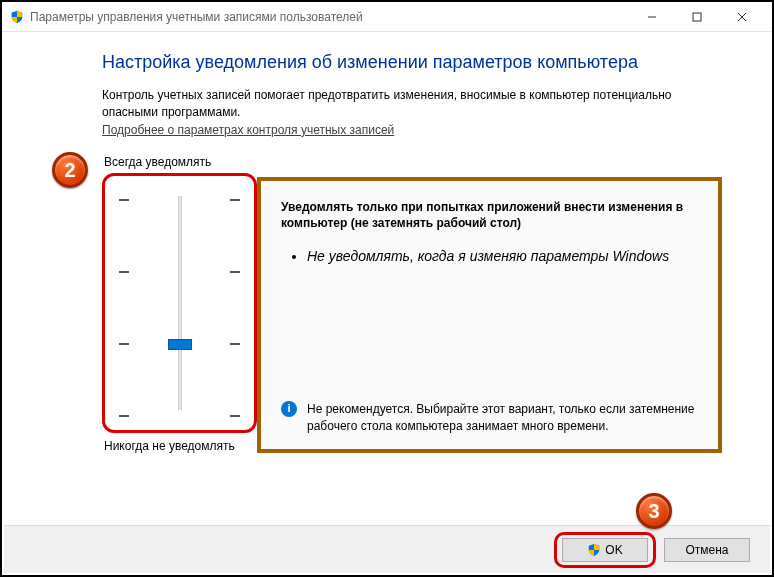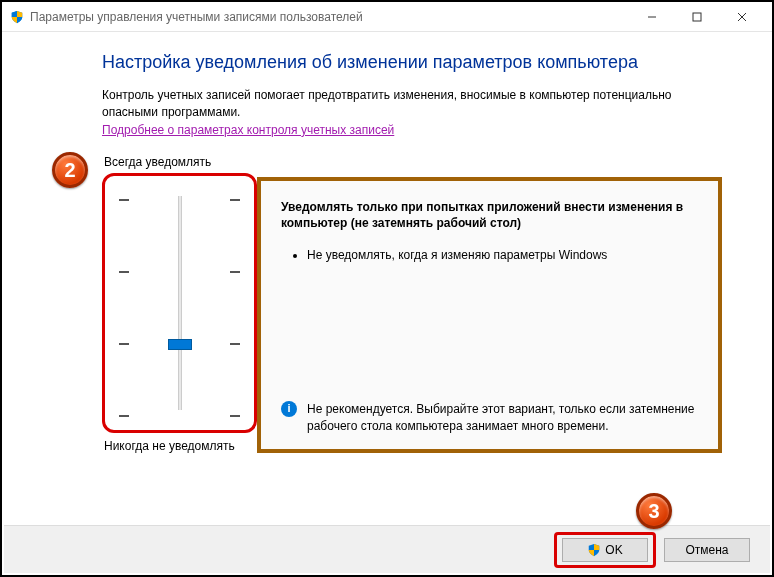--- a/index.html
+++ b/index.html
@@ -46,21 +46,21 @@
     font-size: 18px;
     font-weight: 400;
     margin-bottom: 14px;
   }
   .intro {
     color: #000;
     font-size: 12px;
     line-height: 1.4;
   }
   .link {
-    color: #a21caf;
+    color: #404040;
     text-decoration: underline;
     cursor: pointer;
     display: inline-block;
     margin-top: 2px;
   }
   .slider-area {
     display: flex;
     margin-top: 18px;
   }
   .slider-col {
@@ -133,22 +133,23 @@
   }
   .desc-title {
     font-weight: bold;
     font-size: 12px;
     line-height: 1.4;
     margin-bottom: 14px;
   }
   .desc-bullets {
     margin: 0 0 0 12px;
     padding: 0 0 0 14px;
-    font-size: 12px;
+    font-size: 14px;
     line-height: 1.5;
+    font-style: italic;
   }
   .desc-warn {
     display: flex;
     align-items: flex-start;
     gap: 10px;
     font-size: 12px;
     line-height: 1.4;
     margin-top: auto;
     padding-top: 14px;
   }
@@ -188,21 +189,21 @@
     font-size: 12px;
     display: flex;
     align-items: center;
     justify-content: center;
     gap: 4px;
     padding: 0 10px;
     cursor: pointer;
   }
   .ok-wrap {
     border: 3px solid #d90000;
-    border-radius: 4px;
+    border-radius: 10px;
     padding: 3px 5px;
   }
   
   .shield-svg { width: 14px; height: 14px; display: block; }
   
   .badge {
     position: absolute;
     width: 36px;
     height: 36px;
     border-radius: 50%;

